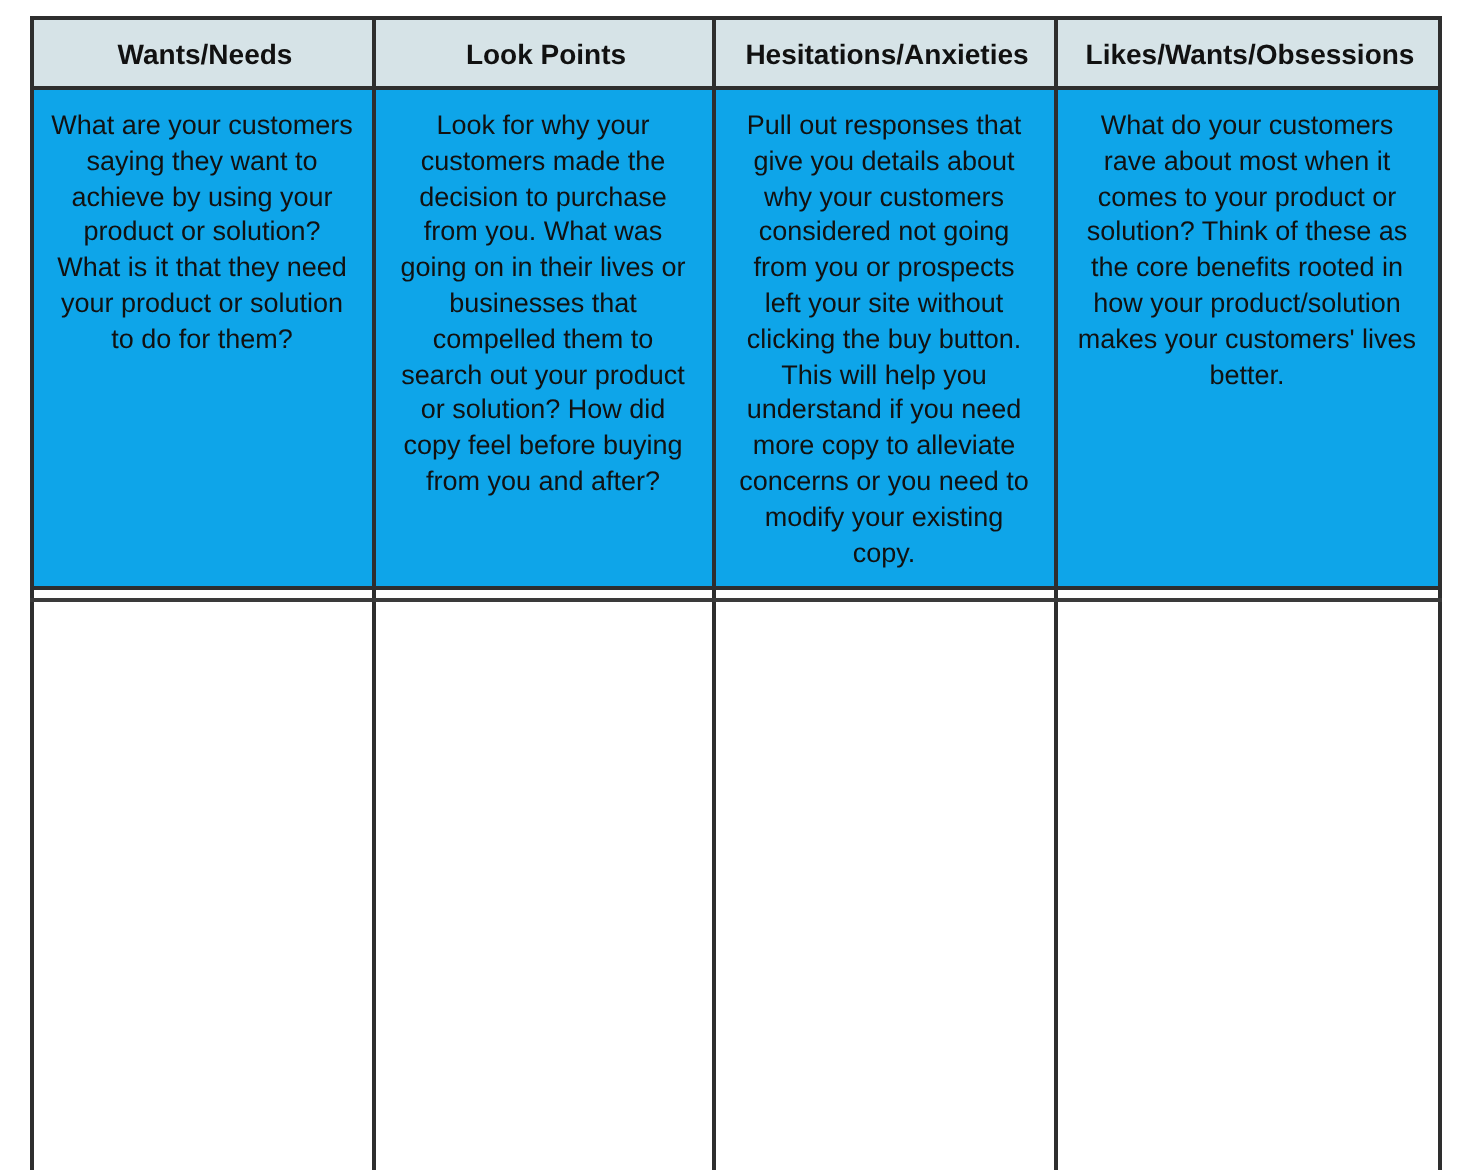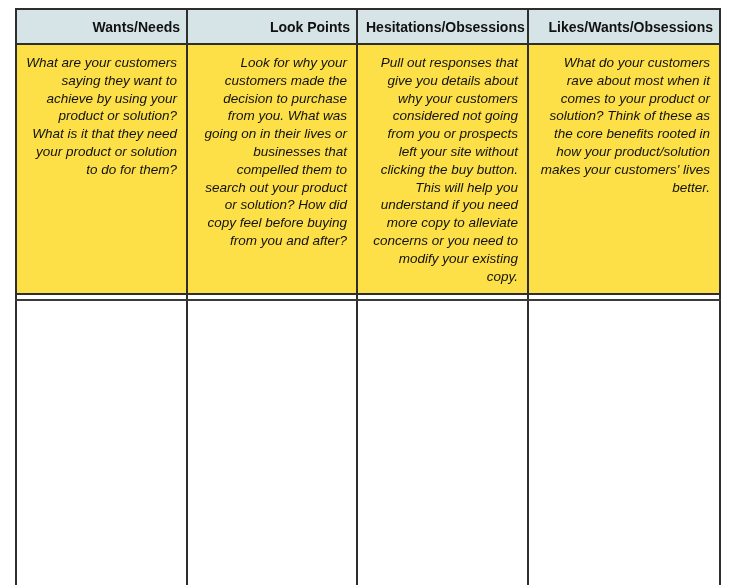--- a/index.html
+++ b/index.html
@@ -30,38 +30,37 @@
     left: 15px;
     top: 8px;
     width: 704px;
     border-collapse: collapse;
     table-layout: fixed;
   }
   table.voc-table th,
   table.voc-table td {
     border: 2px solid var(--border-color);
     vertical-align: top;
-    text-align: right;
+    text-align: center;
   }
   table.voc-table th {
     background: var(--header-bg);
     font-size: 14px;
     font-weight: bold;
     height: 35px;
     padding: 9px 6px 6px 8px;
     line-height: 16px;
     color: var(--text-color);
   }
   table.voc-table td.desc-cell {
     height: 240px;
     padding: 9px 9px 8px 8px;
     font-size: 13.5px;
     line-height: 17.8px;
-    background: #fde047;
-    font-style: italic;
+    background: #0ea5e9;
   }
   table.voc-table tr.spacer-row td {
     height: 6px;
     padding: 0;
     border-top: 2px solid var(--border-color);
     border-bottom: 2px solid #3a3a3a;
     background: #ffffff;
   }
   table.voc-table tr.empty-row td {
     height: 340px;
@@ -77,21 +76,21 @@
     <colgroup>
       <col style="width:171px">
       <col style="width:170px">
       <col style="width:171px">
       <col style="width:192px">
     </colgroup>
     <thead>
       <tr>
         <th>Wants/Needs</th>
         <th>Look Points</th>
-        <th>Hesitations/Obsessions</th>
+        <th>Hesitations/Anxieties</th>
         <th>Likes/Wants/Obsessions</th>
       </tr>
     </thead>
     <tbody>
       <tr>
         <td class="desc-cell">What are your customers saying they want to achieve by using your product or solution? What is it that they need your product or solution to do for them?</td>
         <td class="desc-cell">Look for why your customers made the decision to purchase from you. What was going on in their lives or businesses that compelled them to search out your product or solution? How did copy feel before buying from you and after?</td>
         <td class="desc-cell">Pull out responses that give you details about why your customers considered not going from you or prospects left your site without clicking the buy button. This will help you understand if you need more copy to alleviate concerns or you need to modify your existing copy.</td>
         <td class="desc-cell">What do your customers rave about most when it comes to your product or solution? Think of these as the core benefits rooted in how your product/solution makes your customers' lives better.</td>
       </tr>

